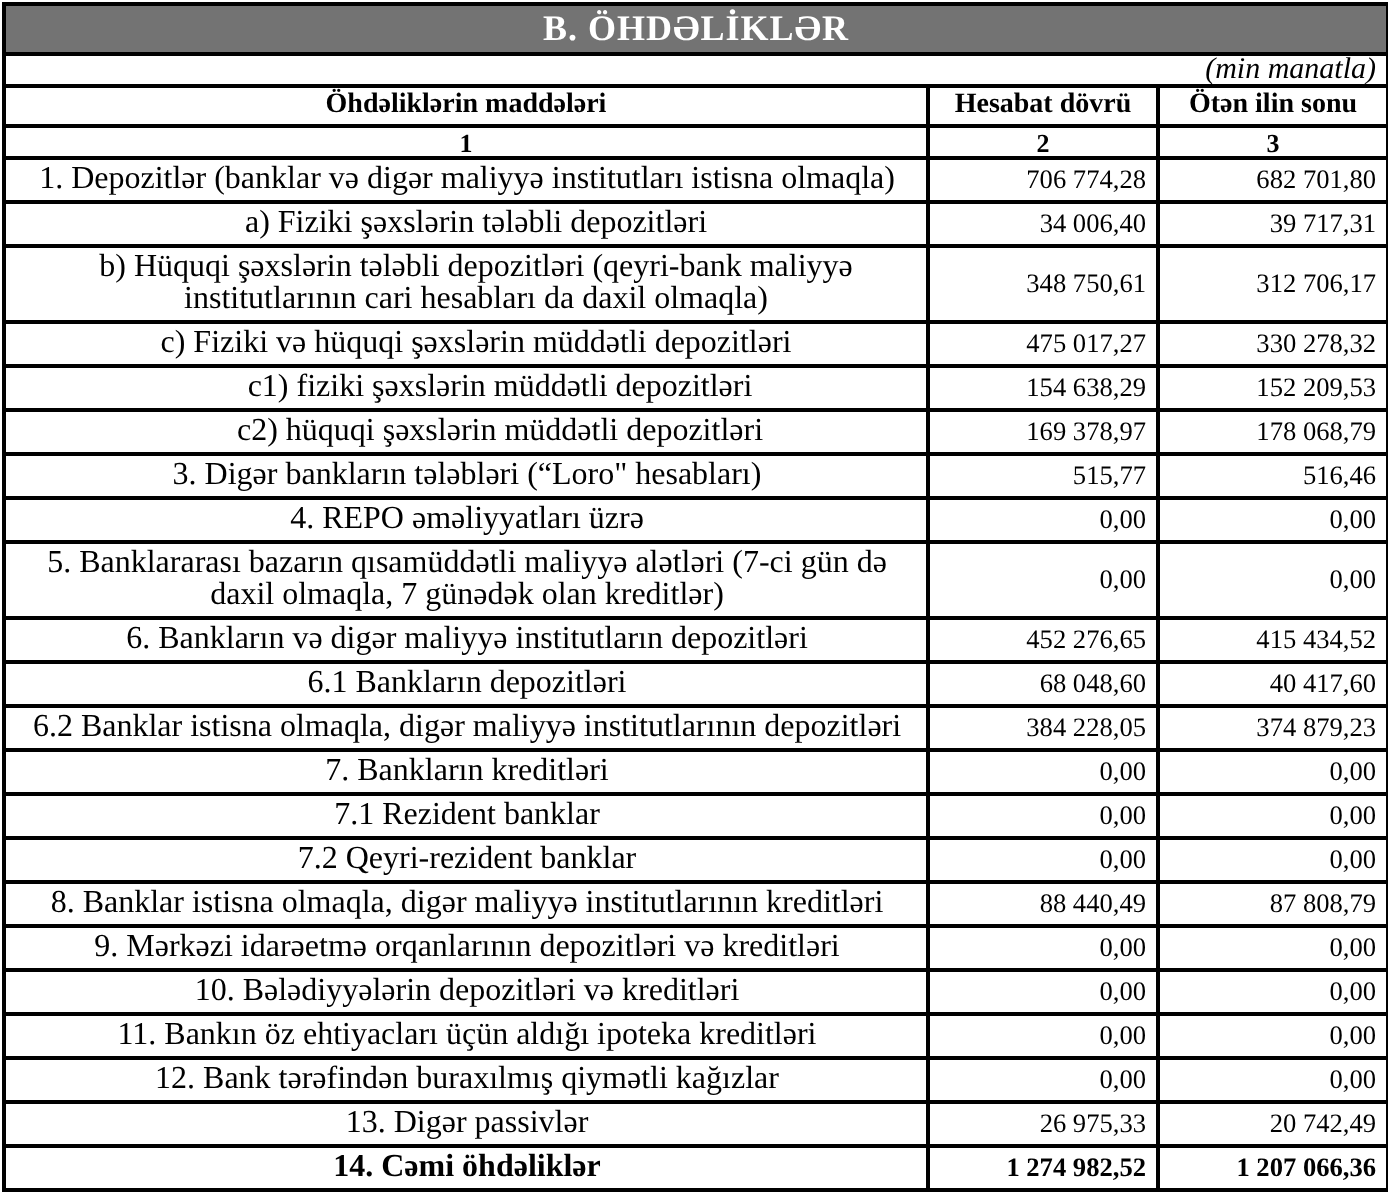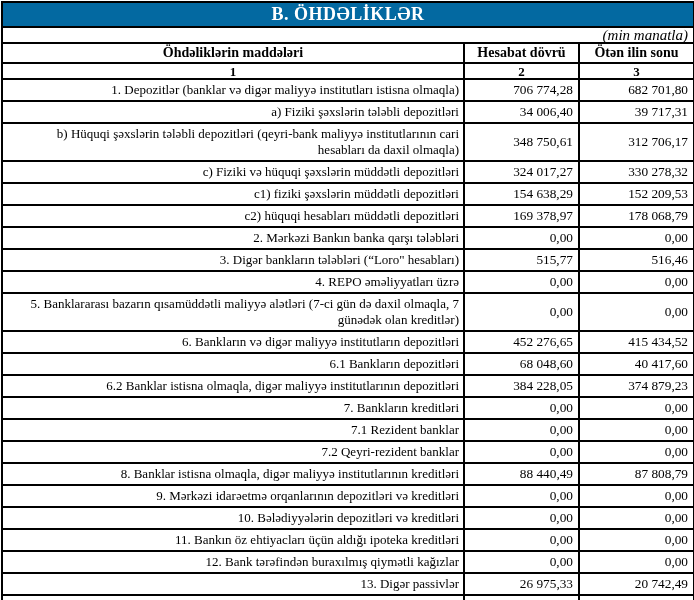--- a/index.html
+++ b/index.html
@@ -58,22 +58,22 @@
   }
   tr.idx td {
     font-weight: bold;
     text-align: center;
     font-size: 13px;
     height: 16px;
     line-height: 13px;
     padding: 0;
   }
   .c-label {
-    font-size: 13px;
-    text-align: right;
+    font-size: 16px;
+    text-align: center;
     padding: 2px 4px 2px 5px;
     line-height: 16px;
     vertical-align: middle;
   }
   .c-num {
     font-size: 13.3px;
     text-align: right;
     padding: 2px 5px;
     line-height: 16px;
     vertical-align: middle;
@@ -88,21 +88,21 @@
 
 <div class="page">
   <table class="liab">
     <colgroup>
       <col class="c1">
       <col class="c2">
       <col class="c3">
     </colgroup>
     <thead>
       <tr>
-        <th class="title" colspan="3" style="background: #0369a1; color: rgb(255, 255, 255); margin-top: 20px;">B. ÖHDƏLİKLƏR</th>
+        <th class="title" colspan="3" style="background: #737373; color: rgb(255, 255, 255); margin-top: 20px;">B. ÖHDƏLİKLƏR</th>
       </tr>
       <tr>
         <td class="note" colspan="3">(min manatla)</td>
       </tr>
       <tr>
         <th class="colhead">Öhdəliklərin maddələri</th>
         <th class="colhead">Hesabat dövrü</th>
         <th class="colhead">Ötən ilin sonu</th>
       </tr>
       <tr class="idx">
@@ -122,37 +122,32 @@
           <td class="c-num">34 006,40</td>
           <td class="c-num">39 717,31</td>
         </tr>
         <tr class="indent-1">
           <td class="c-label">b) Hüquqi şəxslərin tələbli depozitləri (qeyri-bank maliyyə institutlarının cari hesabları da daxil olmaqla)</td>
           <td class="c-num">348 750,61</td>
           <td class="c-num">312 706,17</td>
         </tr>
         <tr class="indent-1">
           <td class="c-label">c) Fiziki və hüquqi şəxslərin müddətli depozitləri</td>
-          <td class="c-num">324 017,27</td>
+          <td class="c-num">475 017,27</td>
           <td class="c-num">330 278,32</td>
         </tr>
         <tr class="indent-2">
           <td class="c-label">c1) fiziki şəxslərin müddətli depozitləri</td>
           <td class="c-num">154 638,29</td>
           <td class="c-num">152 209,53</td>
         </tr>
         <tr class="indent-2">
-          <td class="c-label">c2) hüquqi hesabları müddətli depozitləri</td>
+          <td class="c-label">c2) hüquqi şəxslərin müddətli depozitləri</td>
           <td class="c-num">169 378,97</td>
           <td class="c-num">178 068,79</td>
-        </tr>
-        <tr class="indent-0">
-          <td class="c-label">2. Mərkəzi Bankın banka qarşı tələbləri</td>
-          <td class="c-num">0,00</td>
-          <td class="c-num">0,00</td>
         </tr>
         <tr class="indent-0">
           <td class="c-label">3. Digər bankların tələbləri (“Loro" hesabları)</td>
           <td class="c-num">515,77</td>
           <td class="c-num">516,46</td>
         </tr>
         <tr class="indent-0">
           <td class="c-label">4. REPO əməliyyatları  üzrə</td>
           <td class="c-num">0,00</td>
           <td class="c-num">0,00</td>

